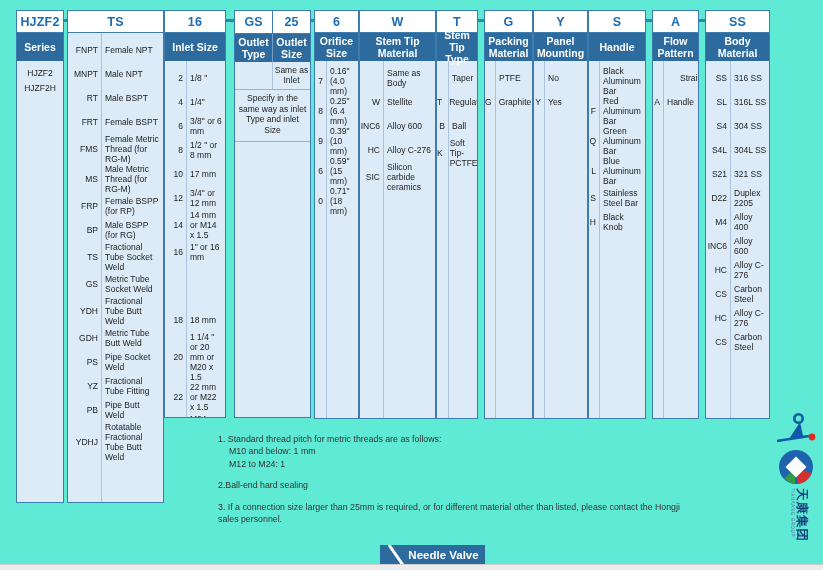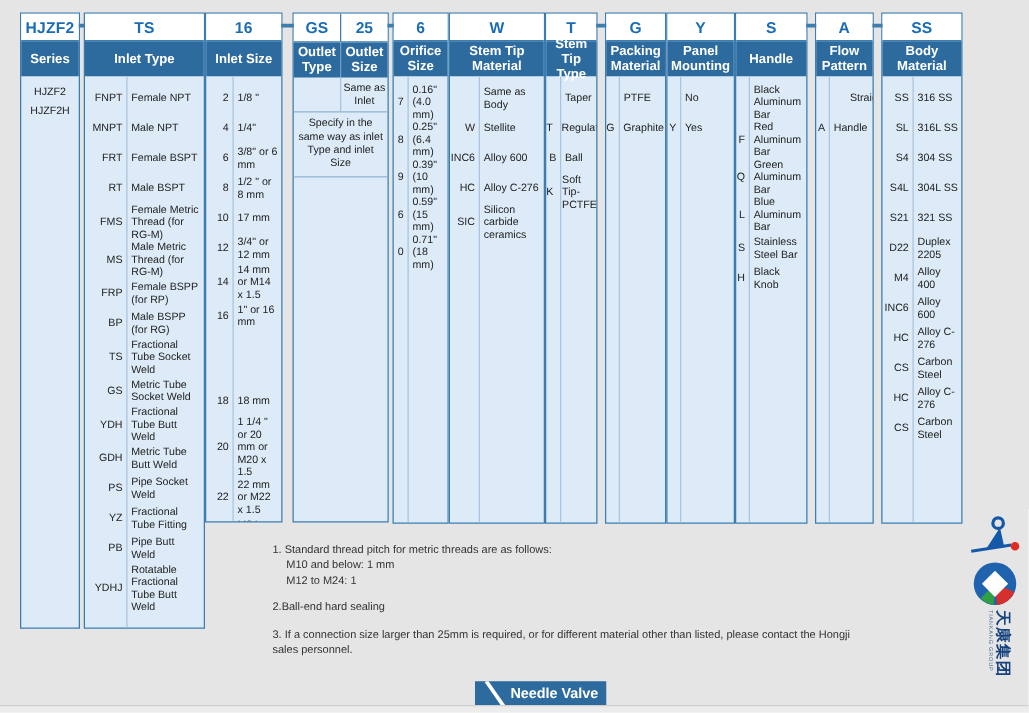--- a/index.html
+++ b/index.html
@@ -1,16 +1,16 @@
 <!DOCTYPE html>
 <html><head>
 <meta charset="utf-8">
 <style>
   html,body{margin:0;padding:0;background:#fff;}
-  #page{position:relative;width:823px;height:570px;background:#e5e5e5;overflow:hidden;
+  #page{position:relative;width:823px;height:570px;background:#5eead4;overflow:hidden;
         font-family:"Liberation Sans", sans-serif;color:#222;}
 
   
   .colbox{position:absolute;top:10px;box-sizing:border-box;border:1.6px solid #3d7cae;
           background:#dcebf7;display:flex;flex-direction:column;}
   .code-cell{box-sizing:border-box;height:22px;background:#ffffff;border-bottom:1.6px solid #3d7cae;
              display:flex;align-items:center;justify-content:center;
              font-size:12.5px;font-weight:bold;color:#1a6db4;letter-spacing:.2px;}
   .col-header{box-sizing:border-box;height:28px;background:#2d6a9e;color:#fff;
               display:flex;align-items:center;justify-content:center;text-align:center;
@@ -79,38 +79,37 @@
           <div class="t-row center" style="min-height: 15px;">
             <span class="rl" style="padding: 0px;">HJZF2</span>
           </div>
           <div class="t-row center" style="min-height: 15px;">
             <span class="rl" style="padding: 0px;">HJZF2H</span>
           </div>
         </div>
       </div>
       <div class="colbox" style="left: 67px; top: 10px; width: 97px; height: 493px;">
         <div class="code-cell">TS</div>
-        <div class="col-header">Inlet Type</div>
         <div class="col-body">
           <div class="split-line" style="left: 33px;"></div>
           <div class="t-row" style="min-height: 24px;">
             <span class="rc" style="width: 33px;">FNPT</span>
             <span class="rl">Female NPT</span>
           </div>
           <div class="t-row" style="min-height: 24px;">
             <span class="rc" style="width: 33px;">MNPT</span>
             <span class="rl">Male NPT</span>
           </div>
           <div class="t-row" style="min-height: 24px;">
+            <span class="rc" style="width: 33px;">RT</span>
+            <span class="rl">Male BSPT</span>
+          </div>
+          <div class="t-row" style="min-height: 24px;">
             <span class="rc" style="width: 33px;">FRT</span>
             <span class="rl">Female BSPT</span>
-          </div>
-          <div class="t-row" style="min-height: 24px;">
-            <span class="rc" style="width: 33px;">RT</span>
-            <span class="rl">Male BSPT</span>
           </div>
           <div class="t-row" style="min-height: 24px;">
             <span class="rc" style="width: 33px;">FMS</span>
             <span class="rl">Female Metric Thread (for RG-M)</span>
           </div>
           <div class="t-row" style="min-height: 24px;">
             <span class="rc" style="width: 33px;">MS</span>
             <span class="rl">Male Metric Thread (for RG-M)</span>
           </div>
           <div class="t-row" style="min-height: 24px;">

